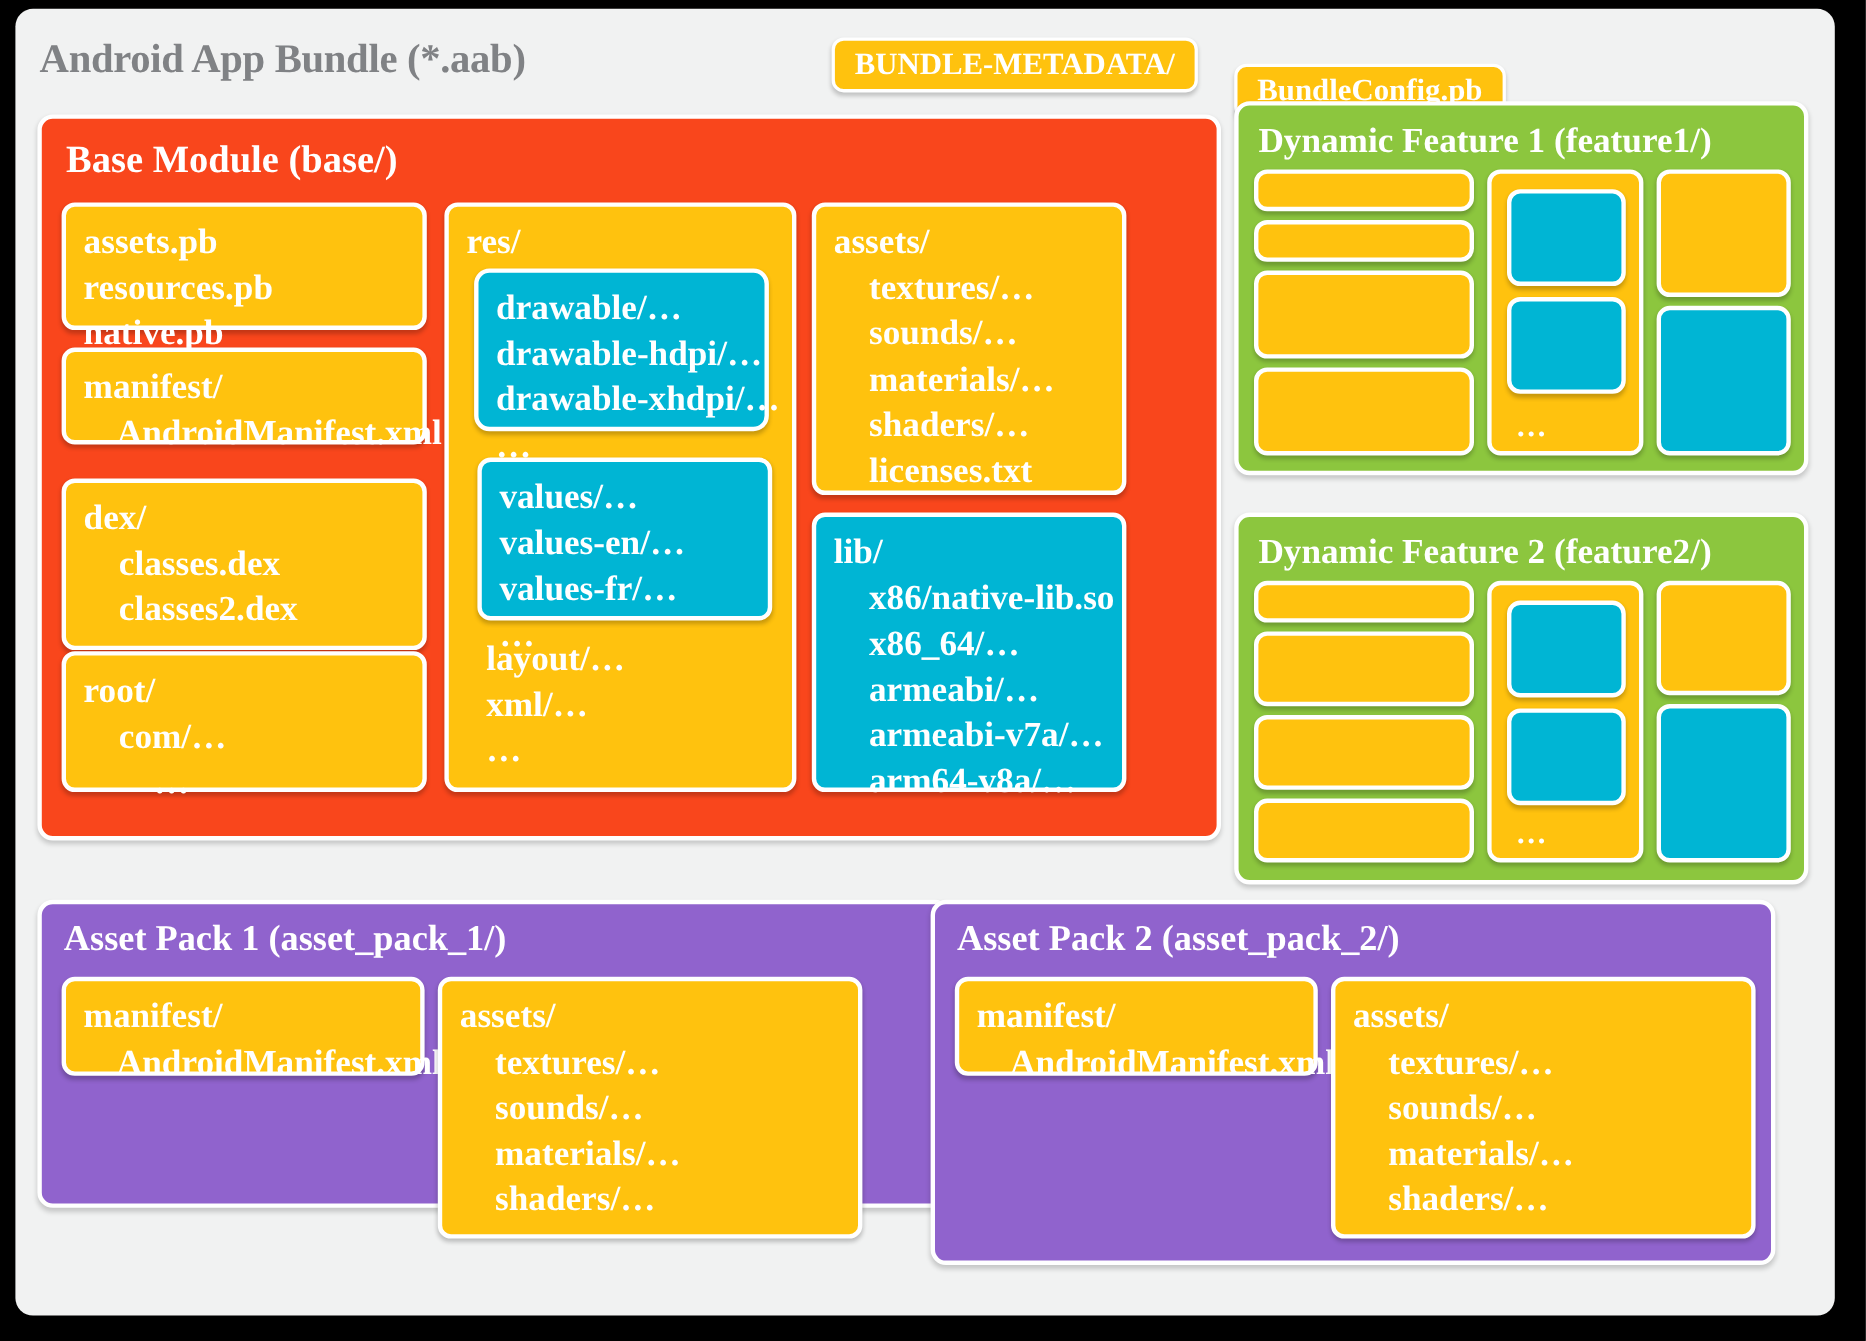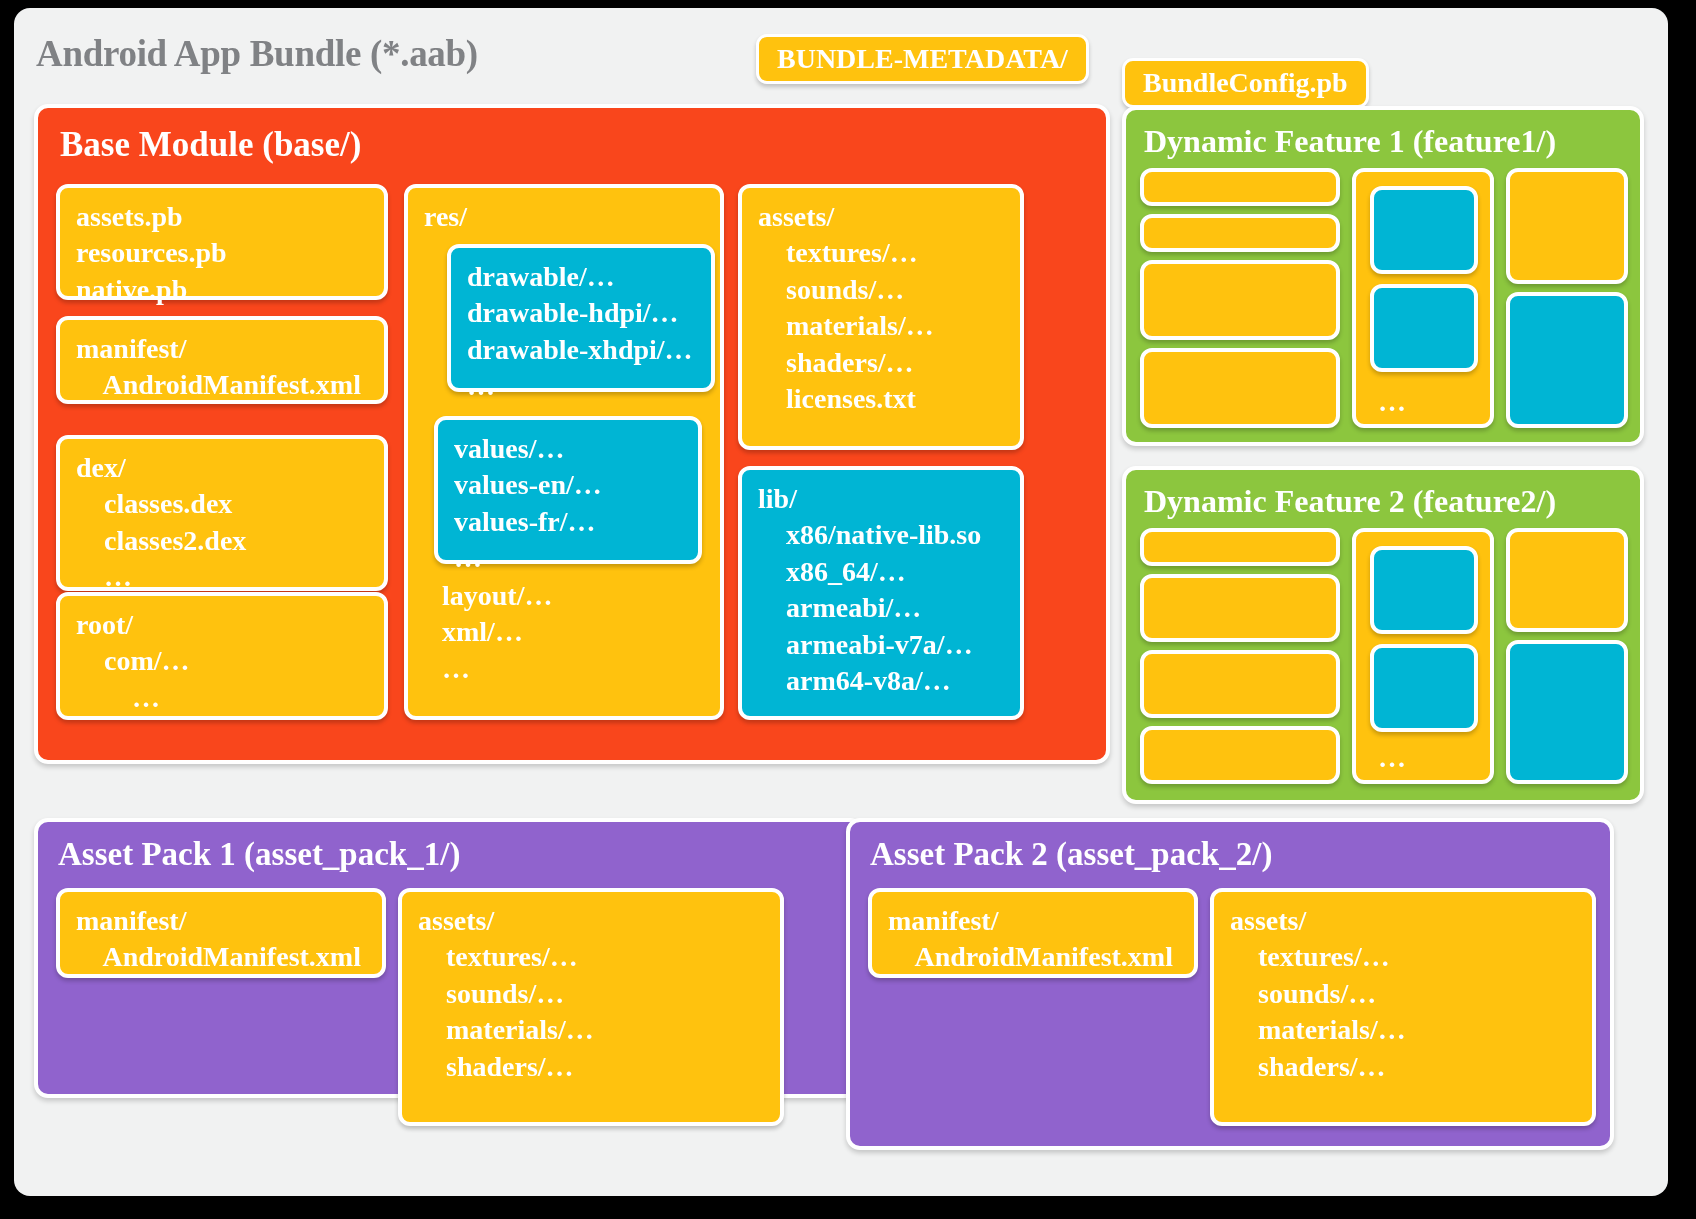--- a/index.html
+++ b/index.html
@@ -89,21 +89,21 @@
   }
   .base-module .panel-title {
     position: absolute;
     left: 22px;
     top: 17px;
     font-size: 35px;
   }
 
   
   .dyn-feature { background: #8cc63e; }
-  .dyn1 { left: 1108px; top: 98px;  width: 522px; height: 340px; }
+  .dyn1 { left: 1108px; top: 84px;  width: 522px; height: 340px; }
   .dyn2 { left: 1108px; top: 458px; width: 522px; height: 338px; }
   .dyn-feature .panel-title {
     position: absolute;
     left: 18px;
     top: 13px;
     font-size: 32px;
   }
 
   
   .asset-pack { background: #9063cd; }
@@ -122,21 +122,21 @@
     border: 4px solid #ffffff;
     border-radius: 12px;
     box-sizing: border-box;
     box-shadow: 0 3px 4px rgba(0,0,0,0.22);
   }
   .box-yellow { background: #ffc20e; }
   .box-cyan   { background: #00b5d4; }
 
   .box-text {
     color: #ffffff;
-    font-size: 28px;
+    font-size: 32px;
     font-weight: bold;
     line-height: 1.30;
     white-space: pre;
     padding: 11px 0 0 16px;
   }
   .ellipsis {
     position: absolute;
     color: #ffffff;
     font-size: 28px;
     font-weight: bold;
@@ -177,21 +177,21 @@
 
     <div class="box box-yellow" style="left:18px; top:484px; width:332px; height:128px;">
       <div class="box-text">root/
     com/…
         …</div>
     </div>
 
     <div class="box box-yellow" style="left:366px; top:76px; width:320px; height:536px;">
       <div class="box-text">res/</div>
 
-      <div class="box box-cyan" style="left:39px; top:56px; width:268px; height:148px;">
+      <div class="box box-cyan" style="left:23px; top:56px; width:268px; height:148px;border-radius:14px;">
         <div class="box-text">drawable/…
 drawable-hdpi/…
 drawable-xhdpi/…
 …</div>
       </div>
 
       <div class="box box-cyan" style="left:26px; top:228px; width:268px; height:148px;">
         <div class="box-text">values/…
 values-en/…
 values-fr/…

